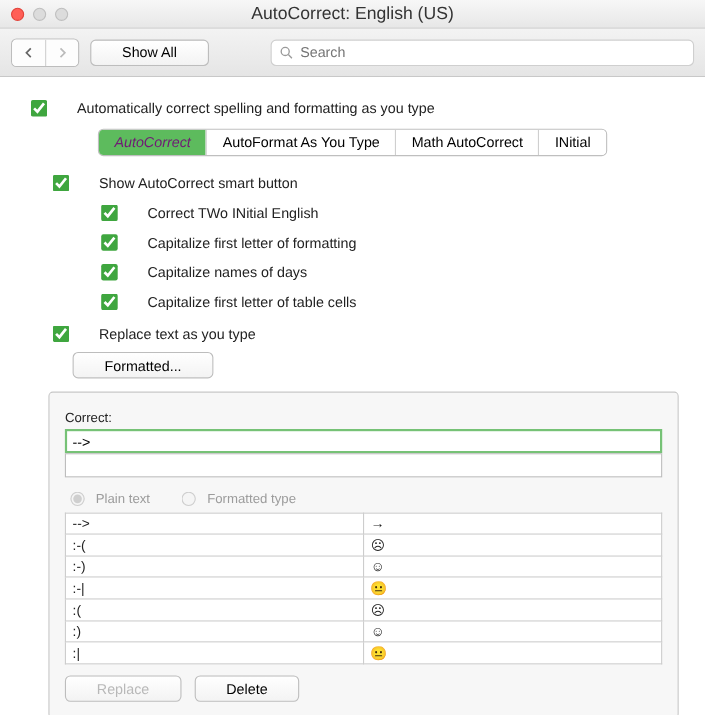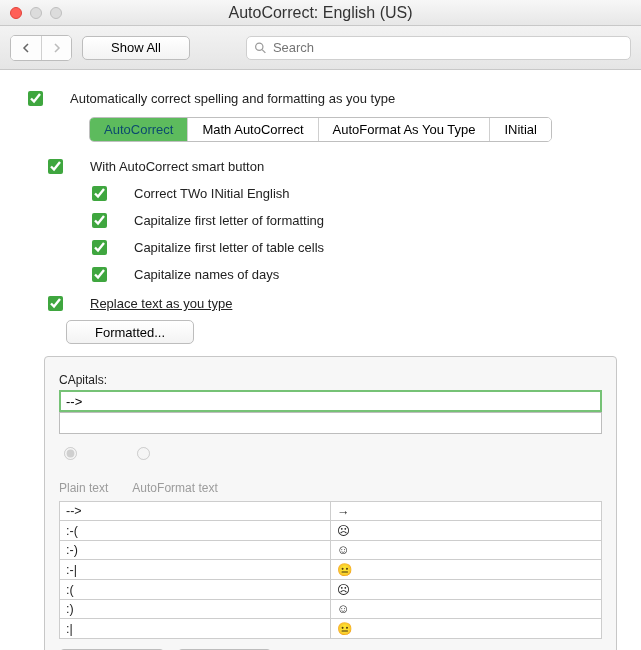--- a/index.html
+++ b/index.html
@@ -105,21 +105,22 @@
   }
   .tab {
     padding: 4px 14px;
     font-size: 13px;
     background: #fff;
     border: none;
   }
   .tab + .tab { border-left: 1px solid #cfcfcf; }
   .tab.active {
     background: #5dbb5d;
-    color: #0c4a6e;
+    color: #701a75;
+    font-style: italic;
   }
   .inner {
     padding-left: 20px;
   }
   .inner2 {
     padding-left: 44px;
   }
   .panel {
     margin-top: 12px;
     border: 1px solid #c7c7c7;
@@ -141,21 +142,21 @@
     width: 100%; height: 22px;
     border: 1px solid #bdbdbd;
     background: #fff;
     padding: 0 5px;
     font-size: 13px;
   }
   .radios {
     display: flex; gap: 24px; margin: 10px 0 6px 0;
     color: #9c9c9c; font-size: 12px;
   }
-  .radios label { display: inline-flex; align-items: flex-start; gap: 21px; flex-direction: column; }
+  .radios label { display: inline-flex; align-items: flex-end; gap: 7px; }
   .radios input[type="radio"] { accent-color: #888; }
   table.repl {
     width: 100%;
     border-collapse: collapse;
     background: #fff;
     font-size: 12.5px;
   }
   table.repl td {
     border: 1px solid #cdcdcd;
     padding: 2px 6px;
@@ -203,71 +204,71 @@
 <div class="content">
 
   <div class="chk">
     <input type="checkbox" checked="" style="">
     <span>Automatically correct spelling and formatting as you type</span>
   </div>
 
   <div class="tabbar">
     <div class="tabgroup">
       <button class="tab active">AutoCorrect</button>
+      <button class="tab">AutoFormat As You Type</button>
       <button class="tab">Math AutoCorrect</button>
-      <button class="tab">AutoFormat As You Type</button>
       <button class="tab">INitial</button>
     </div>
   </div>
 
   <div class="inner">
     <div class="chk">
       <input type="checkbox" checked="" style="">
-      <span>With AutoCorrect smart button</span>
+      <span>Show AutoCorrect smart button</span>
     </div>
     <div class="inner2">
       <div class="chk">
         <input type="checkbox" checked="" style="">
         <span>Correct TWo INitial English</span>
       </div>
       <div class="chk">
         <input type="checkbox" checked="" style="">
         <span>Capitalize first letter of formatting</span>
       </div>
       <div class="chk">
         <input type="checkbox" checked="" style="">
-        <span>Capitalize first letter of table cells</span>
+        <span>Capitalize names of days</span>
       </div>
       <div class="chk">
         <input type="checkbox" checked="" style="">
-        <span>Capitalize names of days</span>
-      </div>
-    </div>
-
-    <div class="chk" style="margin-top:8px;text-decoration:underline;">
+        <span>Capitalize first letter of table cells</span>
+      </div>
+    </div>
+
+    <div class="chk" style="margin-top:8px;">
       <input type="checkbox" checked="" style="">
       <span>Replace text as you type</span>
     </div>
     <div style="padding-left:22px; margin-bottom:6px;">
       <button class="mac-btn">Formatted...</button>
     </div>
 
     <div class="panel">
-      <label class="fld">CApitals:</label>
+      <label class="fld">Correct:</label>
       <input type="text" class="rep" value="--&gt;" style="">
       <input type="text" class="with" value="" style="">
 
       <div class="radios">
         <label>
             <input type="radio" checked="" disabled="" style="">
             <span>Plain text</span>
           </label>
         <label>
             <input type="radio" disabled="" style="">
-            <span>AutoFormat text</span>
+            <span>Formatted type</span>
           </label>
       </div>
 
       <table class="repl">
         <tbody id="repl-body">
             <tr>
               <td>--&gt;</td>
               <td>→</td>
             </tr>
             <tr>

